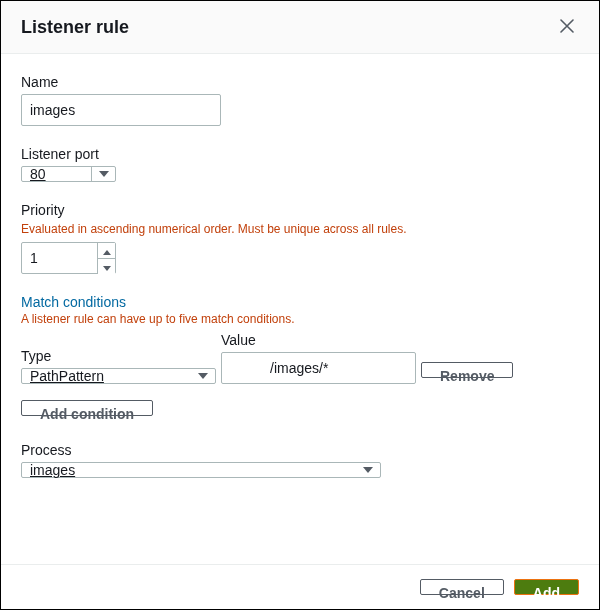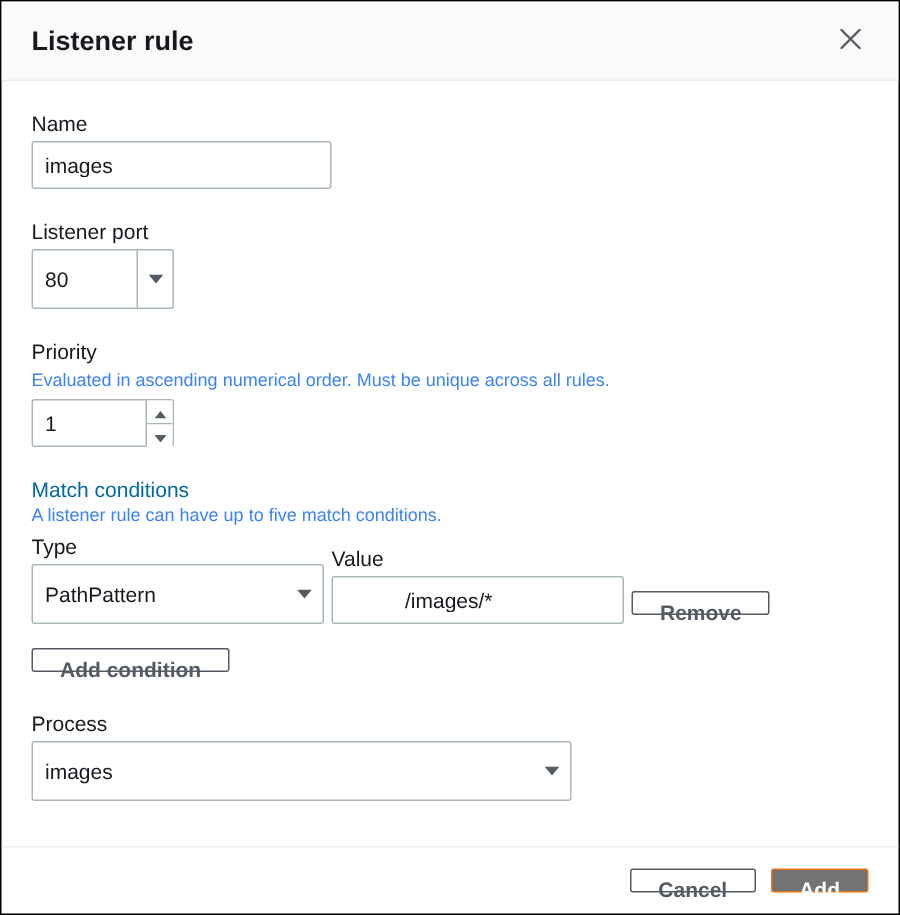--- a/index.html
+++ b/index.html
@@ -24,36 +24,37 @@
     .header h1 { font-size: 18px; font-weight: 700; color: #16191f; }
     .close-btn {
       background: none; border: none; cursor: pointer;
       width: 24px; height: 24px; display: flex; align-items: center; justify-content: center;
       color: #545b64;
     }
     .close-btn svg { width: 14px; height: 14px; }
     .body { padding: 20px 20px 10px 20px; flex: 1; overflow: auto; }
     .field { margin-bottom: 20px; }
     .field-label { font-size: 14px; color: #16191f; margin-bottom: 4px; display: block; }
-    .field-desc { font-size: 12px; color: #3b82f6; margin-bottom: 6px; }
+    .field-desc { font-size: 12px; color: #c2410c; margin-bottom: 6px; }
     .text-input {
       border: 1px solid #aab7b8;
       border-radius: 2px;
       padding: 5px 8px;
       font-size: 14px;
       color: #16191f;
       height: 32px;
       background: #fff;
       font-family: inherit;
     }
     .text-input.name { width: 200px; }
     .select-wrap {
       position: relative; display: inline-block;
       border: 1px solid #aab7b8; border-radius: 2px; background: #fff;
-      height: 40px;
+      height: 16px;
+      text-decoration: underline;
     }
     .select-wrap.port { width: 95px; }
     .select-wrap.type { width: 195px; }
     .select-wrap.process { width: 360px; }
     .select-val {
       padding: 6px 28px 6px 8px; font-size: 14px; line-height: 18px;
       color: #16191f; cursor: pointer; height: 100%; display: flex; align-items: center;
     }
     .select-caret {
       position: absolute; right: 0; top: 0; bottom: 0; width: 24px;
@@ -95,21 +96,21 @@
       color: #545b64;
       font-weight: 700;
       font-size: 14px;
       padding: 5px 18px;
       border-radius: 2px;
       cursor: pointer;
       height: 16px;
       font-family: inherit;
     }
     .btn.primary {
-      background: #737373;
+      background: #4d7c0f;
       border-color: #ec7211;
       color: #fff;
     }
     .add-cond-wrap { margin-top: 16px; }
     .footer {
       display: flex; justify-content: flex-end; gap: 10px;
       padding: 14px 20px;
       border-top: 1px solid #eaeded;
     }
   </style>

